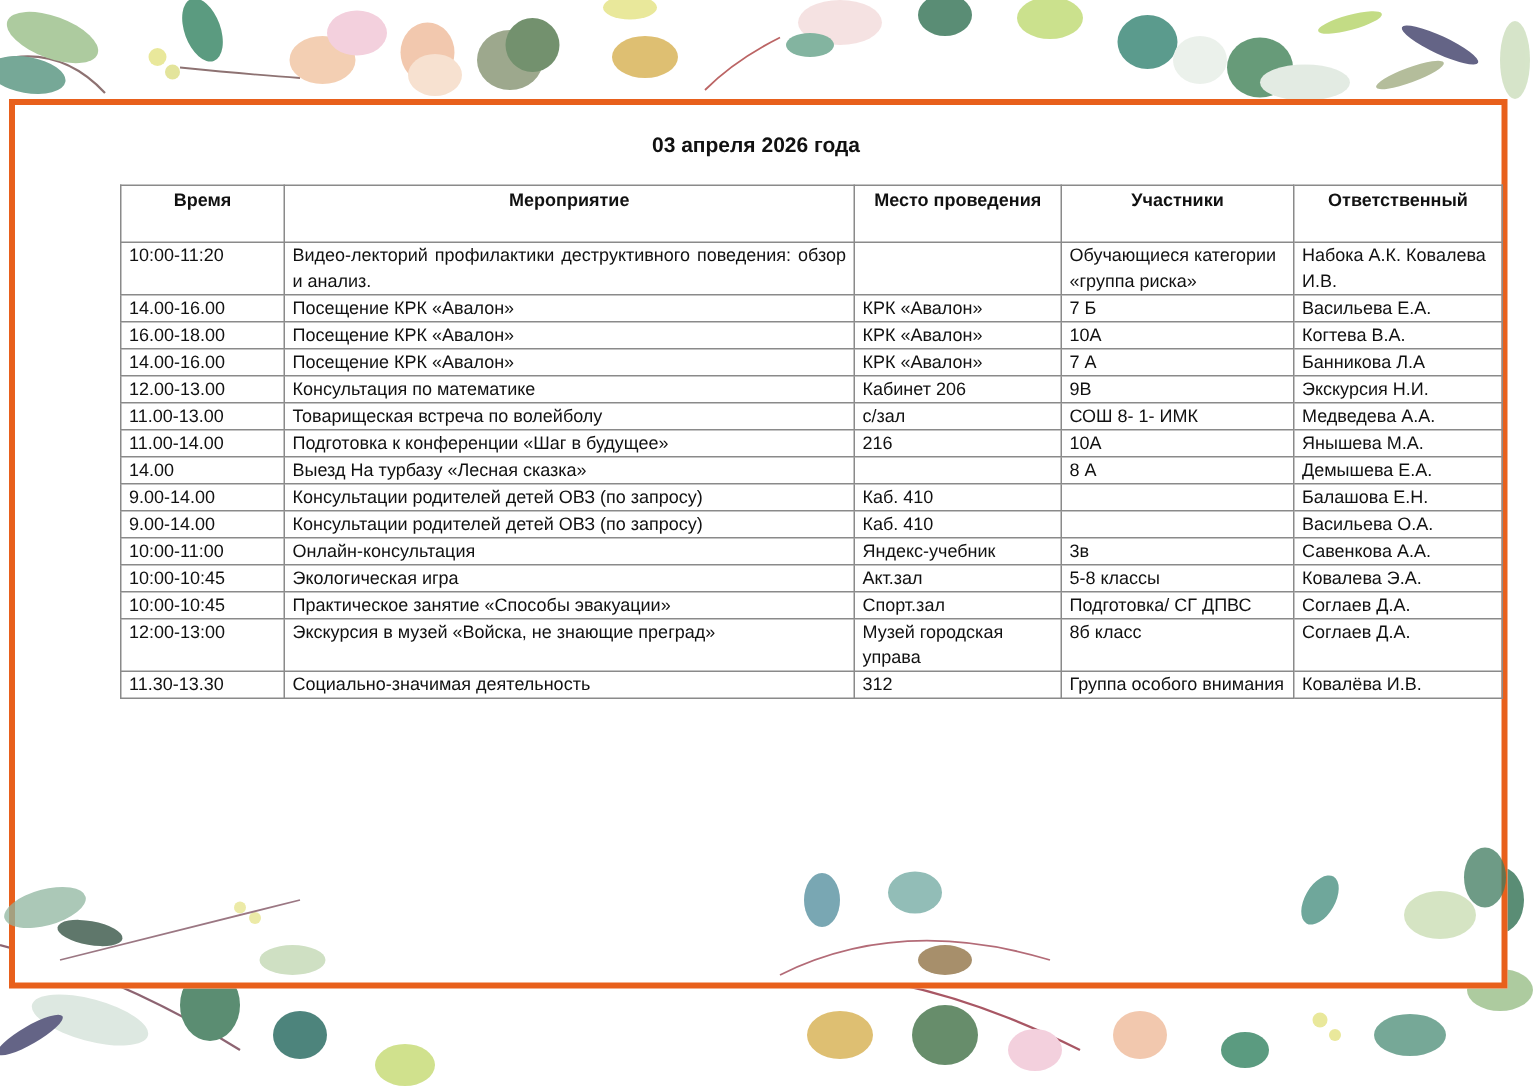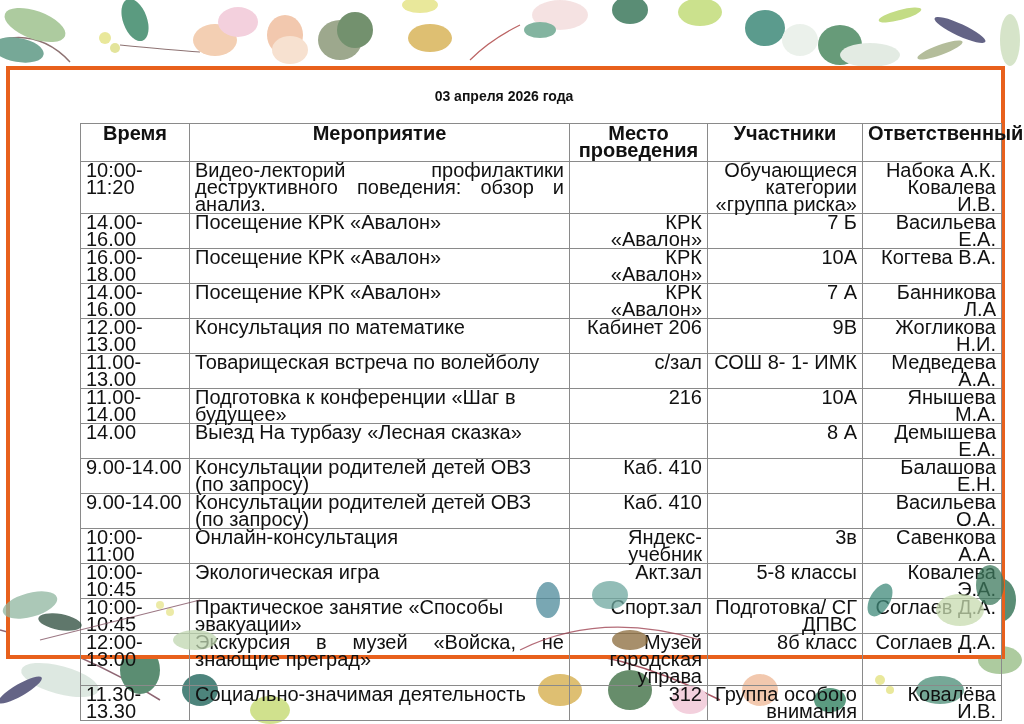--- a/index.html
+++ b/index.html
@@ -14,27 +14,27 @@
     position: absolute; left: 6px; top: 66px; width: 991px; height: 585px;
     border: 4px solid #e8601c; background: #fff; box-sizing: content-box;
   }
   .title {
     position: absolute; left: 0; width: 1008px; top: 88px; text-align: center;
     font-weight: bold; font-size: 14px;
   }
   table.sched {
     position: absolute; left: 80px; top: 123px;
     border-collapse: collapse; table-layout: fixed; width: 921px;
-    font-size: 20px; line-height: 17px;
+    font-size: 12px; line-height: 17px;
   }
   table.sched th, table.sched td {
     border: 1px solid #8a8a8a; padding: 0 5px; vertical-align: top;
   }
   table.sched th { font-weight: bold; text-align: center; height: 36px; padding-top: 1px; }
-  td.c { text-align: right; }
+  td.c { text-align: left; }
   td.j { text-align: justify; margin-top: 14px; }
   .deco-front { position: absolute; left: 0; top: 0; width: 1024px; height: 724px; pointer-events: none; }
 </style>
 </head>
 <body>
 
 <svg class="deco" viewBox="0 0 1024 724">
   <g opacity="0.85">
     <path d="M0,40 Q40,30 70,62" stroke="#7a5a5a" stroke-width="1.5" fill="none"></path>
     <ellipse cx="35" cy="25" rx="32" ry="14" fill="#9fc28f" transform="rotate(20 35 25)"></ellipse>
@@ -135,21 +135,21 @@
         <td>Посещение КРК «Авалон»</td>
         <td class="c">КРК «Авалон»</td>
         <td class="c">7 А</td>
         <td class="c">Банникова Л.А</td>
       </tr>
       <tr>
         <td>12.00-13.00</td>
         <td>Консультация по математике</td>
         <td class="c">Кабинет 206</td>
         <td class="c">9В</td>
-        <td class="c">Жогликова Н.И.</td>
+        <td class="c">Экскурсия Н.И.</td>
       </tr>
       <tr>
         <td>11.00-13.00</td>
         <td>Товарищеская встреча по волейболу</td>
         <td class="c">с/зал</td>
         <td class="c">СОШ 8- 1- ИМК</td>
         <td class="c">Медведева А.А.</td>
       </tr>
       <tr>
         <td>11.00-14.00</td>

